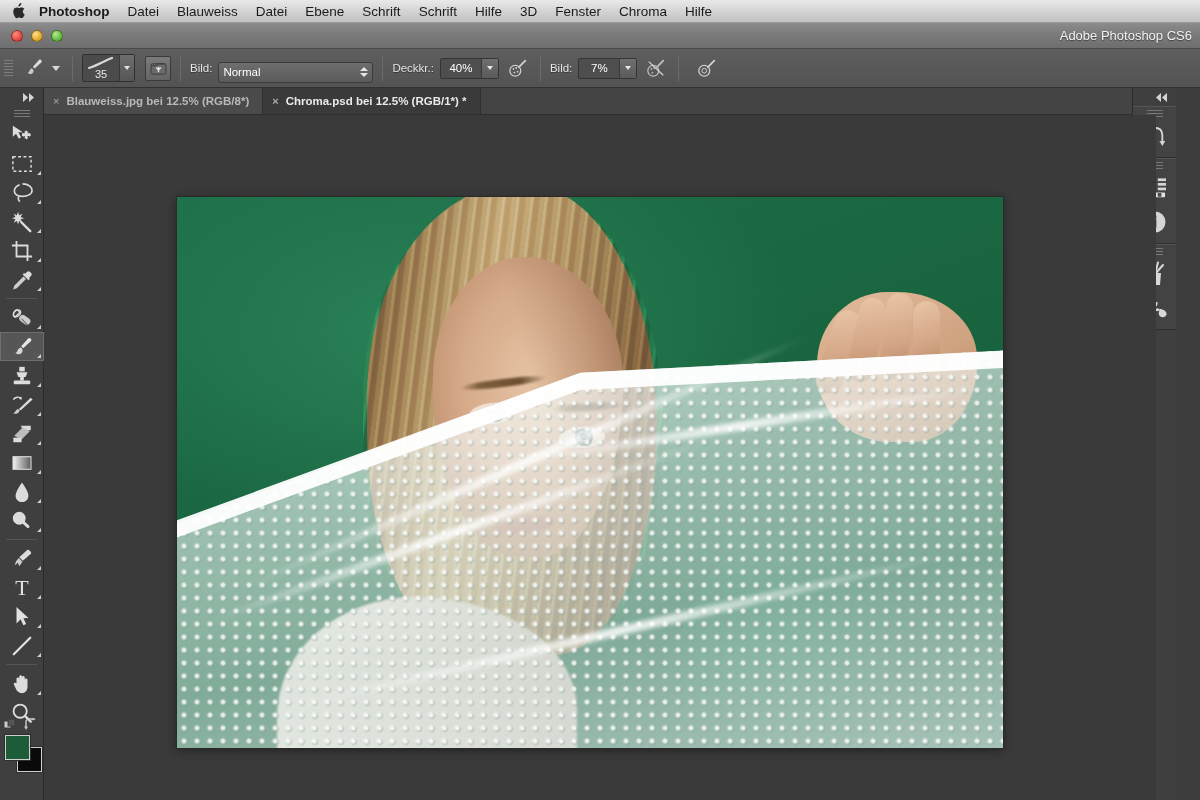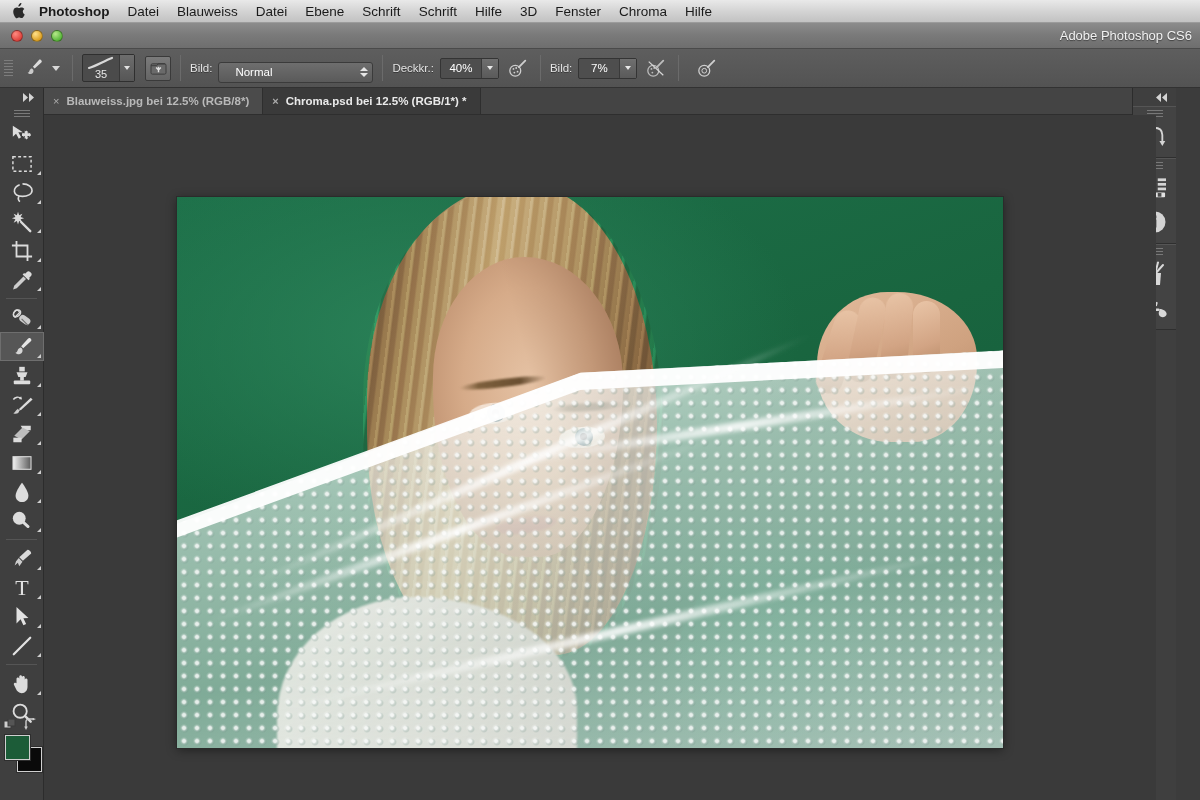--- a/index.html
+++ b/index.html
@@ -93,21 +93,21 @@
   }
   .tablet-btn {
     width: 26px; height: 25px; margin-left: 10px;
     background: linear-gradient(180deg,#7b7b7b,#656565);
     border: 1px solid #3a3a3a; border-radius: 2px;
     display: flex; align-items: center; justify-content: center;
   }
   .combo {
     height: 21px; background: linear-gradient(180deg,#6e6e6e,#5a5a5a);
     border: 1px solid #3b3b3b; border-radius: 3px;
-    display: flex; align-items: center; padding: 0 4px 0 16px;
+    display: flex; align-items: center; padding: 0 4px 0 4px;
     font-size: 11.5px; color: #ffffff; margin-top: 8px;
   }
   .combo.modus { width: 155px; justify-content: space-between; }
   .updown { display: flex; flex-direction: column; gap: 2px; margin-left: 6px; }
   .updown i { width: 0; height: 0; border-left: 4px solid transparent;
               border-right: 4px solid transparent; }
   .updown i.u { border-bottom: 4px solid #e6e6e6; }
   .updown i.d { border-top: 4px solid #e6e6e6; }
   .numfield {
     display: flex; align-items: stretch; height: 21px;

